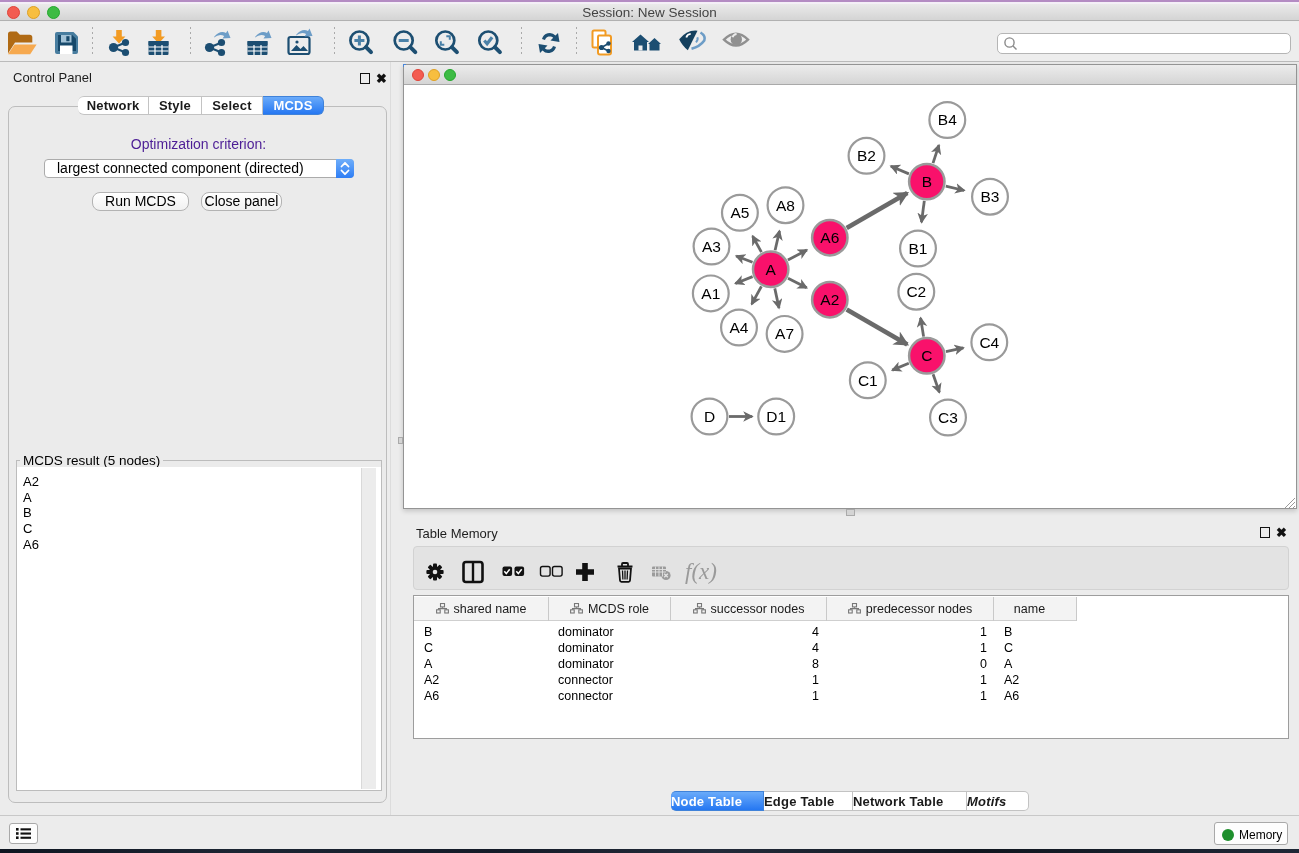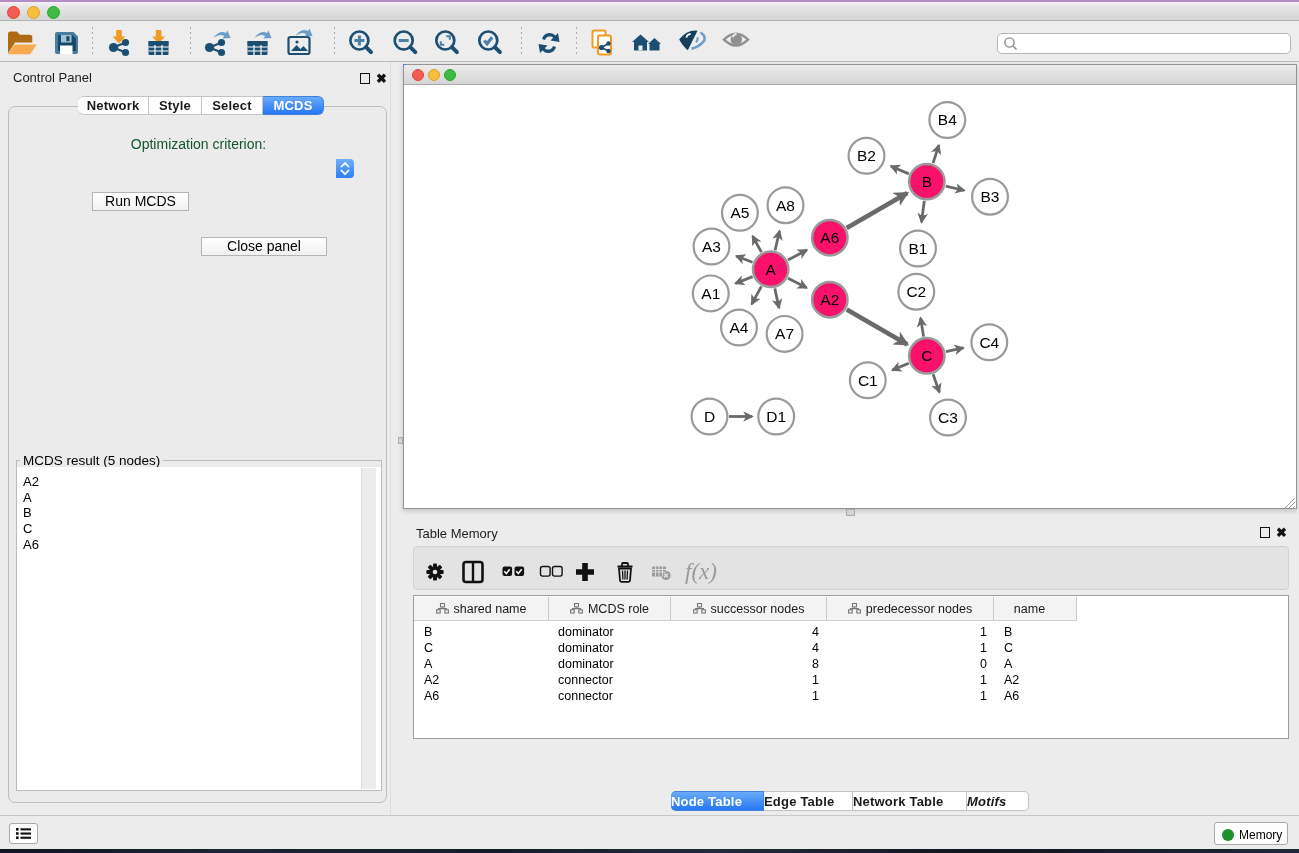--- a/index.html
+++ b/index.html
@@ -27,21 +27,21 @@
 #cp-panel { left:8px; top:106px; width:379px; height:697px; background:#ebebeb;
   border:1px solid #bdbdbd; border-radius:7px; }
 .tab { top:96px; height:19px; background:#fff; border:1px solid #c3c3c3; border-left:none;
   font-size:13px; font-weight:bold; color:#1a1a1a; text-align:center; line-height:18px; letter-spacing:0.2px; }
 
 #combo { left:44px; top:159px; width:310px; height:19px; background:#fff;
   border:1px solid #ababab; border-radius:4px; font-size:14px; color:#000; line-height:17px; padding-left:12px; }
 #combo-btn { left:336px; top:159px; width:18px; height:19px; border-radius:0 4px 4px 0;
   background:linear-gradient(#6faefa,#2e7ef5); }
 .btn { top:192px; height:19px; background:linear-gradient(#ffffff,#f1f1f1); border:1px solid #b3b3b3;
-  border-radius:0; font-size:14px; color:#000; text-align:center; line-height:17px; }
+  border-radius:8px; font-size:14px; color:#000; text-align:center; line-height:17px; }
 
 #gbox { left:16px; top:460px; width:366px; height:331px; border:1px solid #bcbcbc; }
 #gbox-title { left:20px; top:453px; font-size:13.5px; color:#000; background:#ebebeb; padding:0 3px; }
 #glist { left:17px; top:467px; width:364px; height:323px; background:#fff; font-size:13px; color:#000; }
 #gscroll { left:361px; top:468px; width:15px; height:321px; background:#ececec; border-left:1px solid #d9d9d9; }
 
 #cp-vline { left:390px; top:62px; width:1px; height:753px; background:#dcdcdc; }
 #gwin { left:403px; top:64px; width:894px; height:445px; background:#fff; border:1px solid #949494; box-shadow:0 2px 5px rgba(0,0,0,0.18); }
 #gwin-tb { left:0; top:0; width:892px; height:20px; background:linear-gradient(#ececec,#d5d5d5);
   border-bottom:1px solid #a9a9a9; }
@@ -70,20 +70,21 @@
 </style>
 </head>
 <body>
 <div id="app">
   <div class="abs" id="purple"></div>
   <div class="abs" id="lav"></div>
   <div class="abs" id="titlebar"></div>
   <div class="abs tl" style="left:7px;background:#f35c51;border:0.5px solid #e0443a;"></div>
   <div class="abs tl" style="left:27px;background:#f7be3f;border:0.5px solid #dfa023;"></div>
   <div class="abs tl" style="left:47px;background:#3dbb44;border:0.5px solid #24a82e;"></div>
+  <div class="abs" id="title">Session: New Session</div>
 
   <div class="abs" id="toolbar"></div>
   <div class="abs sep" style="left:92px;"></div>
   <div class="abs sep" style="left:190px;"></div>
   <div class="abs sep" style="left:334px;"></div>
   <div class="abs sep" style="left:521px;"></div>
   <div class="abs sep" style="left:576px;"></div>
   <svg class="abs" id="tbicons" style="left:0;top:22px;" width="780" height="40" viewBox="0 0 780 40">
 <path d="M8,31.5 V12 q0-2.5 2.5-2.5 h6.2 l3.2,3.2 h9.8 q2.6,0 2.6,2.6 v5.2 H15 z" fill="#b06a14"></path>
 <path d="M14.5,22.5 H36.6 L30.2,32.3 H8 z" fill="#f6a94f"></path>
@@ -153,29 +154,30 @@
   </svg>
 
   <div class="abs" id="cp-title">Control Panel</div>
   <div class="abs" id="cp-float"></div>
   <div class="abs" id="cp-close">✖</div>
   <div class="abs" id="cp-panel"></div>
   <div class="abs tab" style="left:78px;width:71px;border-radius:6px 0 0 6px;">Network</div>
   <div class="abs tab" style="left:149px;width:53px;">Style</div>
   <div class="abs tab" style="left:202px;width:61px;">Select</div>
   <div class="abs tab" style="left:263px;width:61px;border-radius:0 6px 6px 0;background:linear-gradient(#6aabfa,#2577f2);color:#fff;border-color:#3f82d9;">MCDS</div>
-  <div class="abs" style="left:0;top:136px;width:397px;text-align:center;font-size:14px;color:#14532d;">Optimization criterion:</div>
+  <div class="abs" style="left:0;top:136px;width:397px;text-align:center;font-size:14px;color:#4c1d95;">Optimization criterion:</div>
+  <div class="abs" id="combo">largest connected component (directed)</div>
   <div class="abs" id="combo-btn">
     <svg width="18" height="19" viewBox="0 0 18 19">
       <path d="M5.5 7.5 L9 3.8 L12.5 7.5" fill="none" stroke="#fff" stroke-width="1.8" stroke-linecap="round" stroke-linejoin="round"></path>
       <path d="M5.5 11.5 L9 15.2 L12.5 11.5" fill="none" stroke="#fff" stroke-width="1.8" stroke-linecap="round" stroke-linejoin="round"></path>
     </svg>
   </div>
   <div class="abs btn" style="left:92px;width:97px;">Run MCDS</div>
-  <div class="abs btn" style="left:201px;width:126px;margin-top:45px;">Close panel</div>
+  <div class="abs btn" style="left:201px;width:81px;">Close panel</div>
   <div class="abs" id="gbox"></div>
   <div class="abs" id="gbox-title">MCDS result (5 nodes)</div>
   <div class="abs" id="glist">
     <div style="padding:7px 0 0 6px;line-height:15.7px;">A2<br>A<br>B<br>C<br>A6</div>
   </div>
   <div class="abs" id="gscroll"></div>
 
   <div class="abs" id="cp-vline"></div>
   <div class="abs" id="gwin">
     <div class="abs" style="left:-1px;top:-1px;width:3px;height:3px;background:#4a86d8;"></div>

